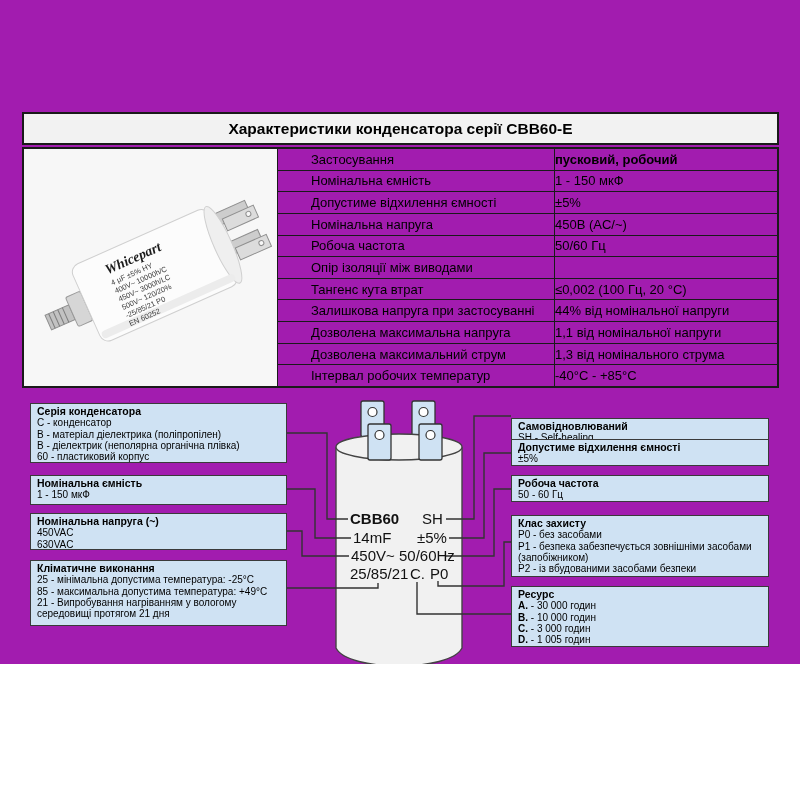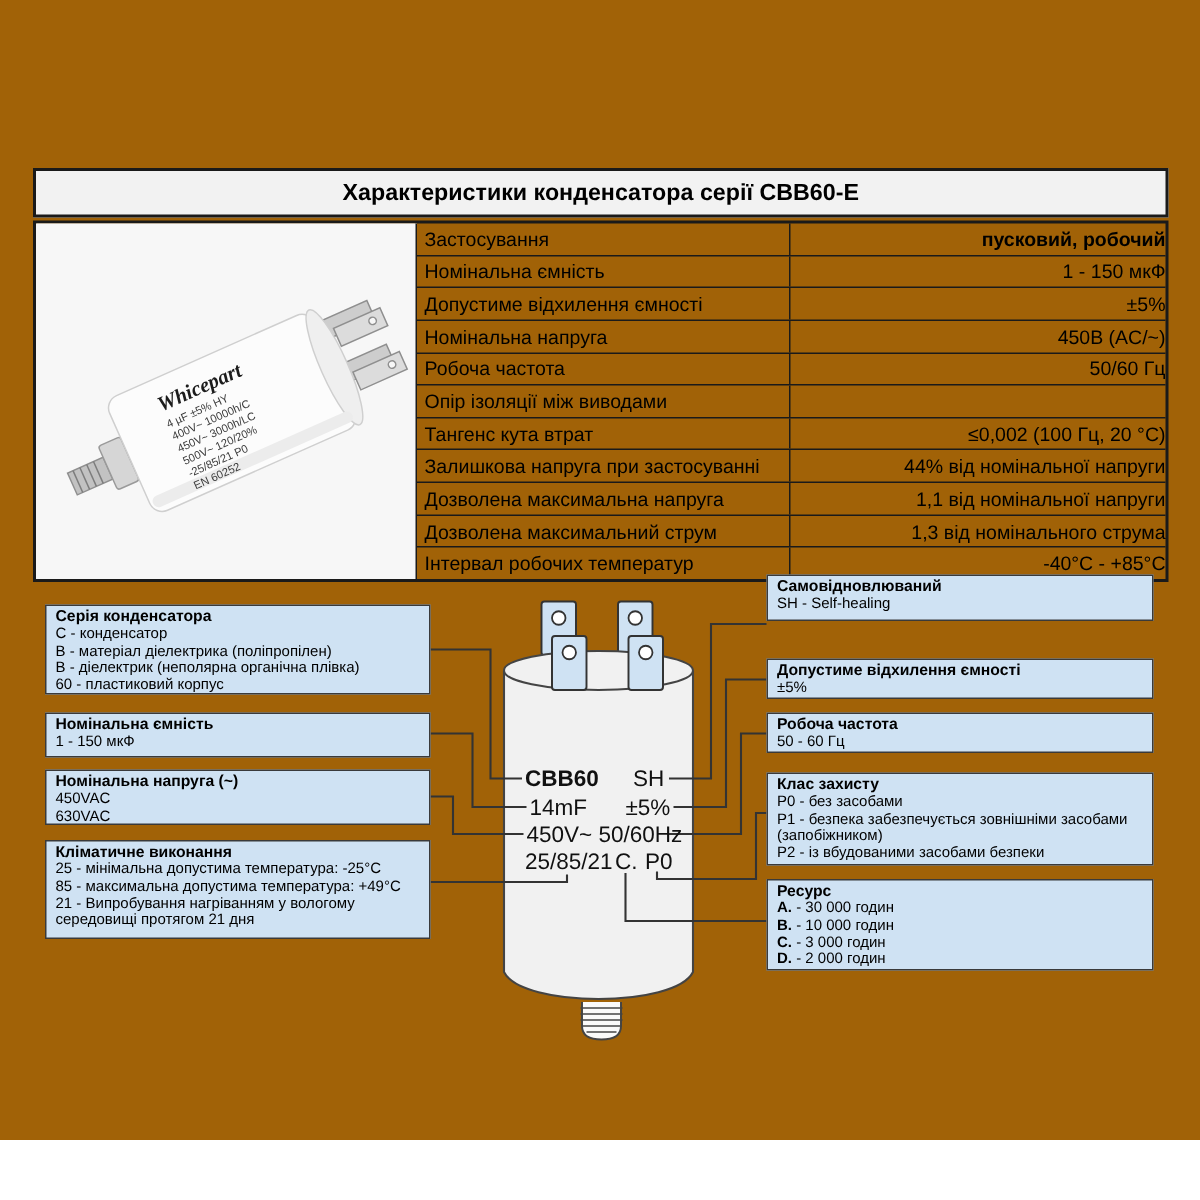--- a/index.html
+++ b/index.html
@@ -1,31 +1,31 @@
 <!DOCTYPE html>
 <html><head>
 <meta charset="utf-8">
 <style>
   html,body{margin:0;padding:0;background:#fff;}
-  .page{position:relative;width:800px;height:760px;background:#a16207;overflow:hidden;
+  .page{position:relative;width:800px;height:664px;background:#a21caf;overflow:hidden;
         font-family:"Liberation Sans","DejaVu Sans",sans-serif;color:#000;}
   
   .spec{position:absolute;left:22px;top:112px;width:757px;}
   .spec-title{box-sizing:border-box;border:2px solid #1a1a1a;background:#f2f2f2;
               height:33px;line-height:29px;text-align:center;font-weight:bold;font-size:15.5px;}
   .spec-body{box-sizing:border-box;border:2px solid #1a1a1a;margin-top:2px;height:241px;
              display:flex;}
   .photo-cell{width:253px;border-right:1.5px solid #1a1a1a;background:#f7f7f7;position:relative;}
   .photo-cell svg{display:block;width:100%;height:100%;}
   .rows{flex:1;display:flex;flex-direction:column;}
   .trow{flex:1;display:flex;border-bottom:1px solid #1a1a1a;align-items:center;font-size:13px;}
-  .trow:last-child{border-bottom:none;gap:24px;}
+  .trow:last-child{border-bottom:none;}
   .tlabel{box-sizing:border-box;width:249px;border-right:1.5px solid #1a1a1a;padding-left:5px;
-          align-self:stretch;display:flex;align-items:center;}
-  .tvalue{flex:1;text-align:right;}
+          align-self:stretch;display:flex;align-items:center;margin-left:28px;}
+  .tvalue{flex:1;text-align:left;}
   .trow.first .tvalue{font-weight:bold;}
   
   .diagram-svg{position:absolute;left:0;top:395px;width:800px;height:335px;}
   .callout{position:absolute;box-sizing:border-box;background:#cfe2f3;border:1.5px solid #3a3a3a;
            padding:2px 6px;font-size:10px;line-height:11.3px;}
   .callout .ctitle{font-weight:bold;font-size:10.5px;}
   .res-line b{font-weight:bold;}
   .mark-text{font-family:"Liberation Sans","DejaVu Sans",sans-serif;font-size:15px;fill:#111;}
   .mark-bold{font-weight:bold;}
   .photo-brand{font-family:"Liberation Serif","DejaVu Serif",serif;font-style:italic;font-weight:bold;
@@ -196,21 +196,21 @@
     <div>450VAC</div>
     <div>630VAC</div>
   </div>
   <div class="callout" style="left:30px;top:560px;width:257px;height:66px">
     <div class="ctitle">Кліматичне виконання</div>
     <div>25 - мінімальна допустима температура: -25°C</div>
     <div>85 - максимальна допустима температура: +49°C</div>
     <div>21 - Випробування нагріванням у вологому середовищі протягом 21 дня</div>
   </div>
 
-  <div class="callout" style="left:511px;top:383px;width:258px;height:31px">
+  <div class="callout" style="left:511px;top:418px;width:258px;height:31px">
     <div class="ctitle">Самовідновлюваний</div>
     <div>SH - Self-healing</div>
   </div>
   <div class="callout" style="left:511px;top:439px;width:258px;height:27px">
     <div class="ctitle">Допустиме відхилення ємності</div>
     <div>±5%</div>
   </div>
   <div class="callout" style="left:511px;top:475px;width:258px;height:27px">
     <div class="ctitle">Робоча частота</div>
     <div>50 - 60 Гц</div>
@@ -219,16 +219,16 @@
     <div class="ctitle">Клас захисту</div>
     <div>P0 - без засобами</div>
     <div>P1 - безпека забезпечується зовнішніми засобами (запобіжником)</div>
     <div>P2 - із вбудованими засобами безпеки</div>
   </div>
   <div class="callout" style="left:511px;top:586px;width:258px;height:61px">
     <div class="ctitle">Ресурс</div>
     <div class="res-line"><b>A.</b><span> - 30 000 годин</span></div>
     <div class="res-line"><b>B.</b><span> - 10 000 годин</span></div>
     <div class="res-line"><b>C.</b><span> - 3 000 годин</span></div>
-    <div class="res-line"><b>D.</b><span> - 2 000 годин</span></div>
+    <div class="res-line"><b>D.</b><span> - 1 005 годин</span></div>
   </div>
 
 </div>
 
 </body></html>

